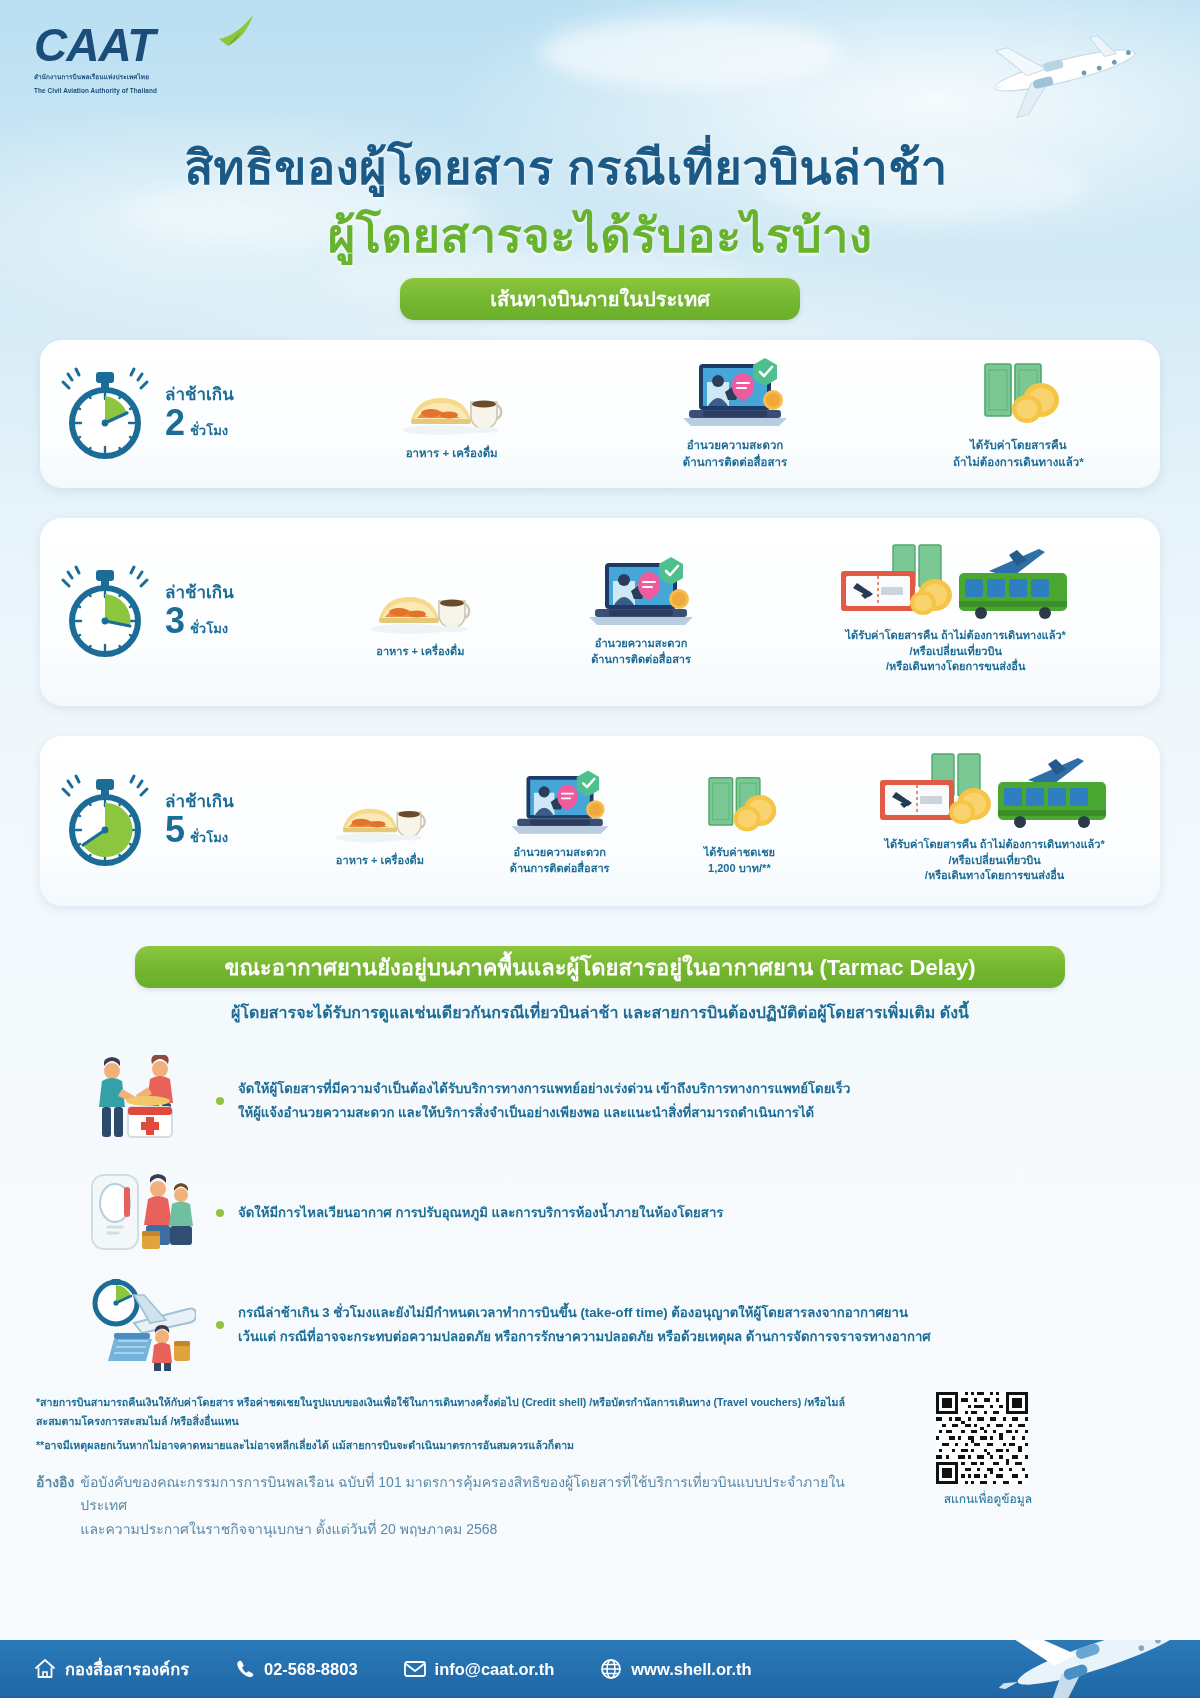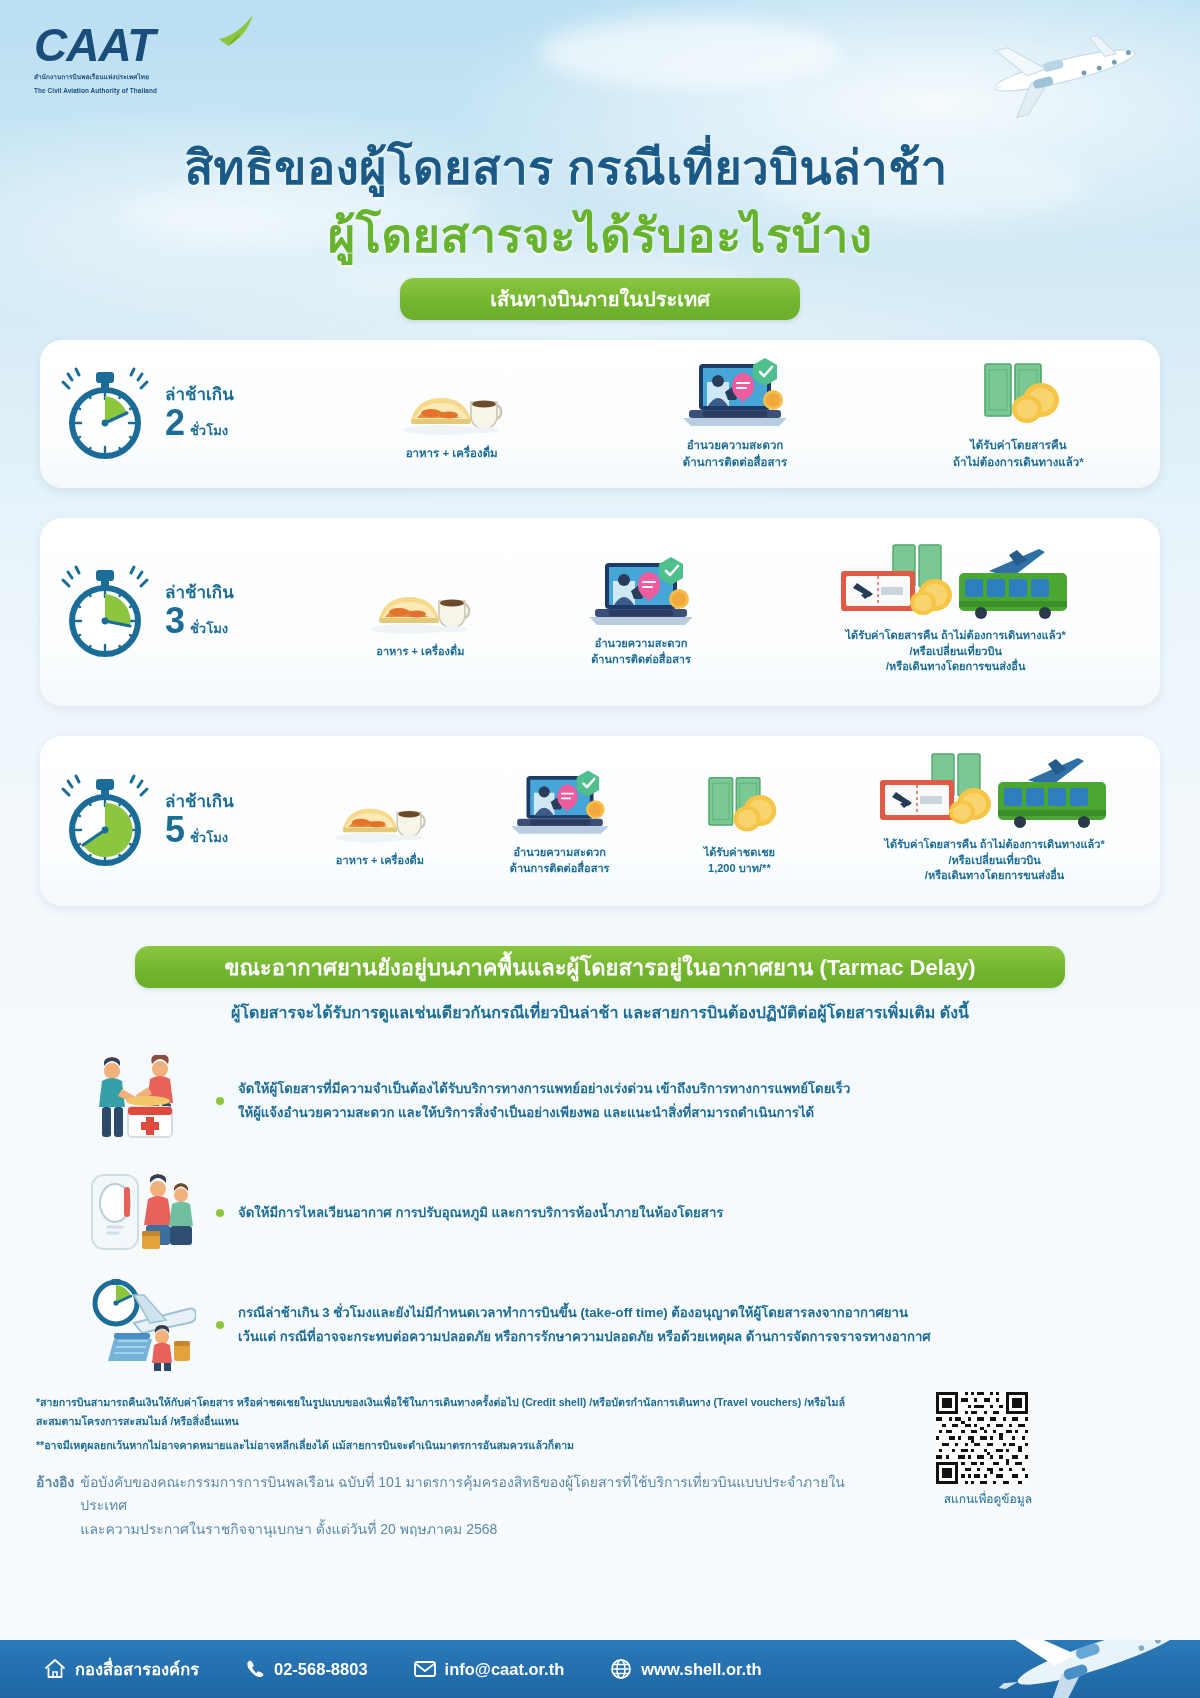--- a/index.html
+++ b/index.html
@@ -106,21 +106,21 @@
 
   
   .qr-wrap { position: absolute; right: 168px; top: 1392px; width: 96px; text-align: center; }
   .qr { width: 92px; height: 92px; display: block; }
   .qr-cap { margin-top: 5px; font-size: 12px; color: #1b6c96; text-align: right; }
 
   
   .footer {
     position: absolute; left: 0; bottom: 0; width: 1200px; height: 58px;
     background: linear-gradient(180deg,#2b7ab8 0%, #1f66a5 100%);
-    display: flex; align-items: center; gap: 46px; padding-left: 44px;
+    display: flex; align-items: center; gap: 46px; padding-left: 34px;
     overflow: hidden;
   }
   .fitem { display: flex; align-items: center; gap: 9px; color: #fff; font-size: 16.5px; font-weight: 600; }
   .footer-plane { position: absolute; right: -10px; bottom: -16px; width: 250px; height: 110px; }
 
   svg { display: block; }
 </style>
 </head>
 <body>
 

